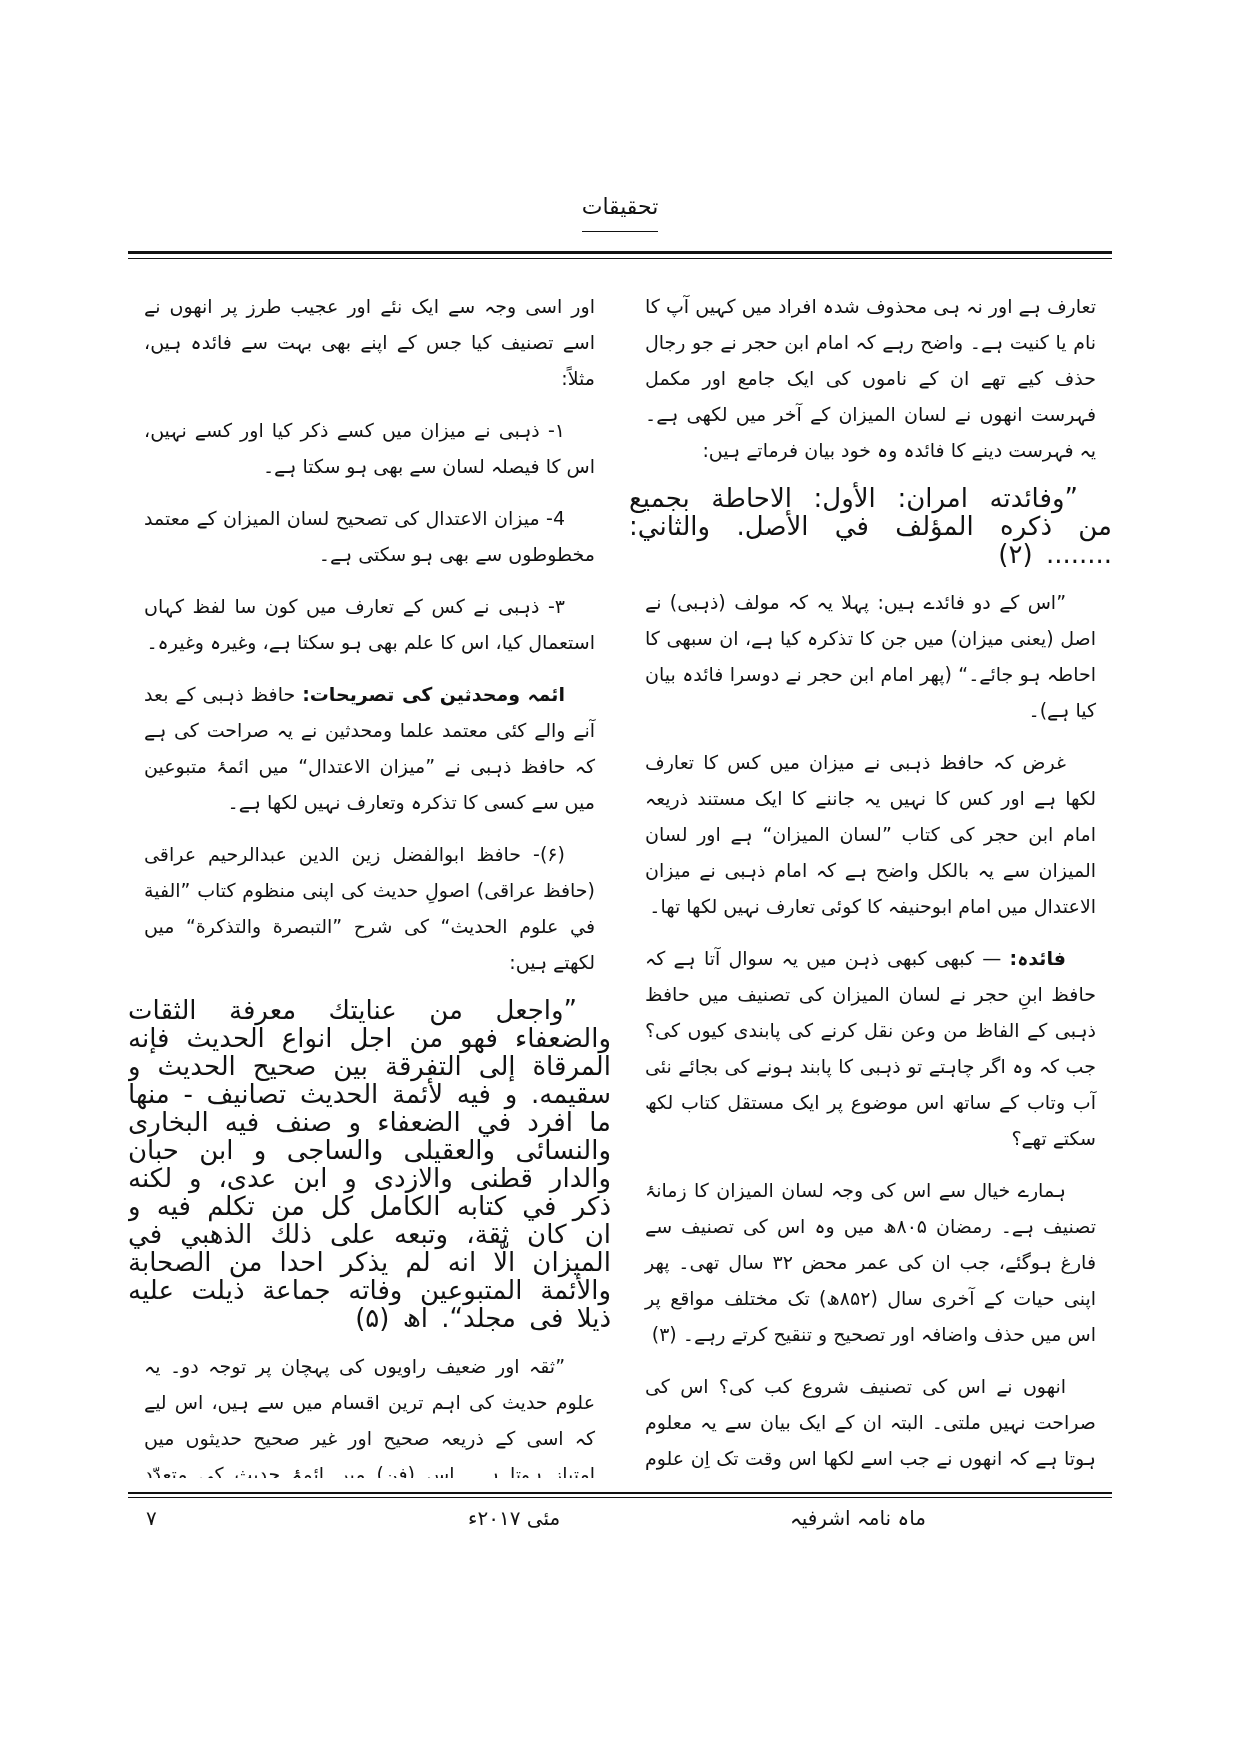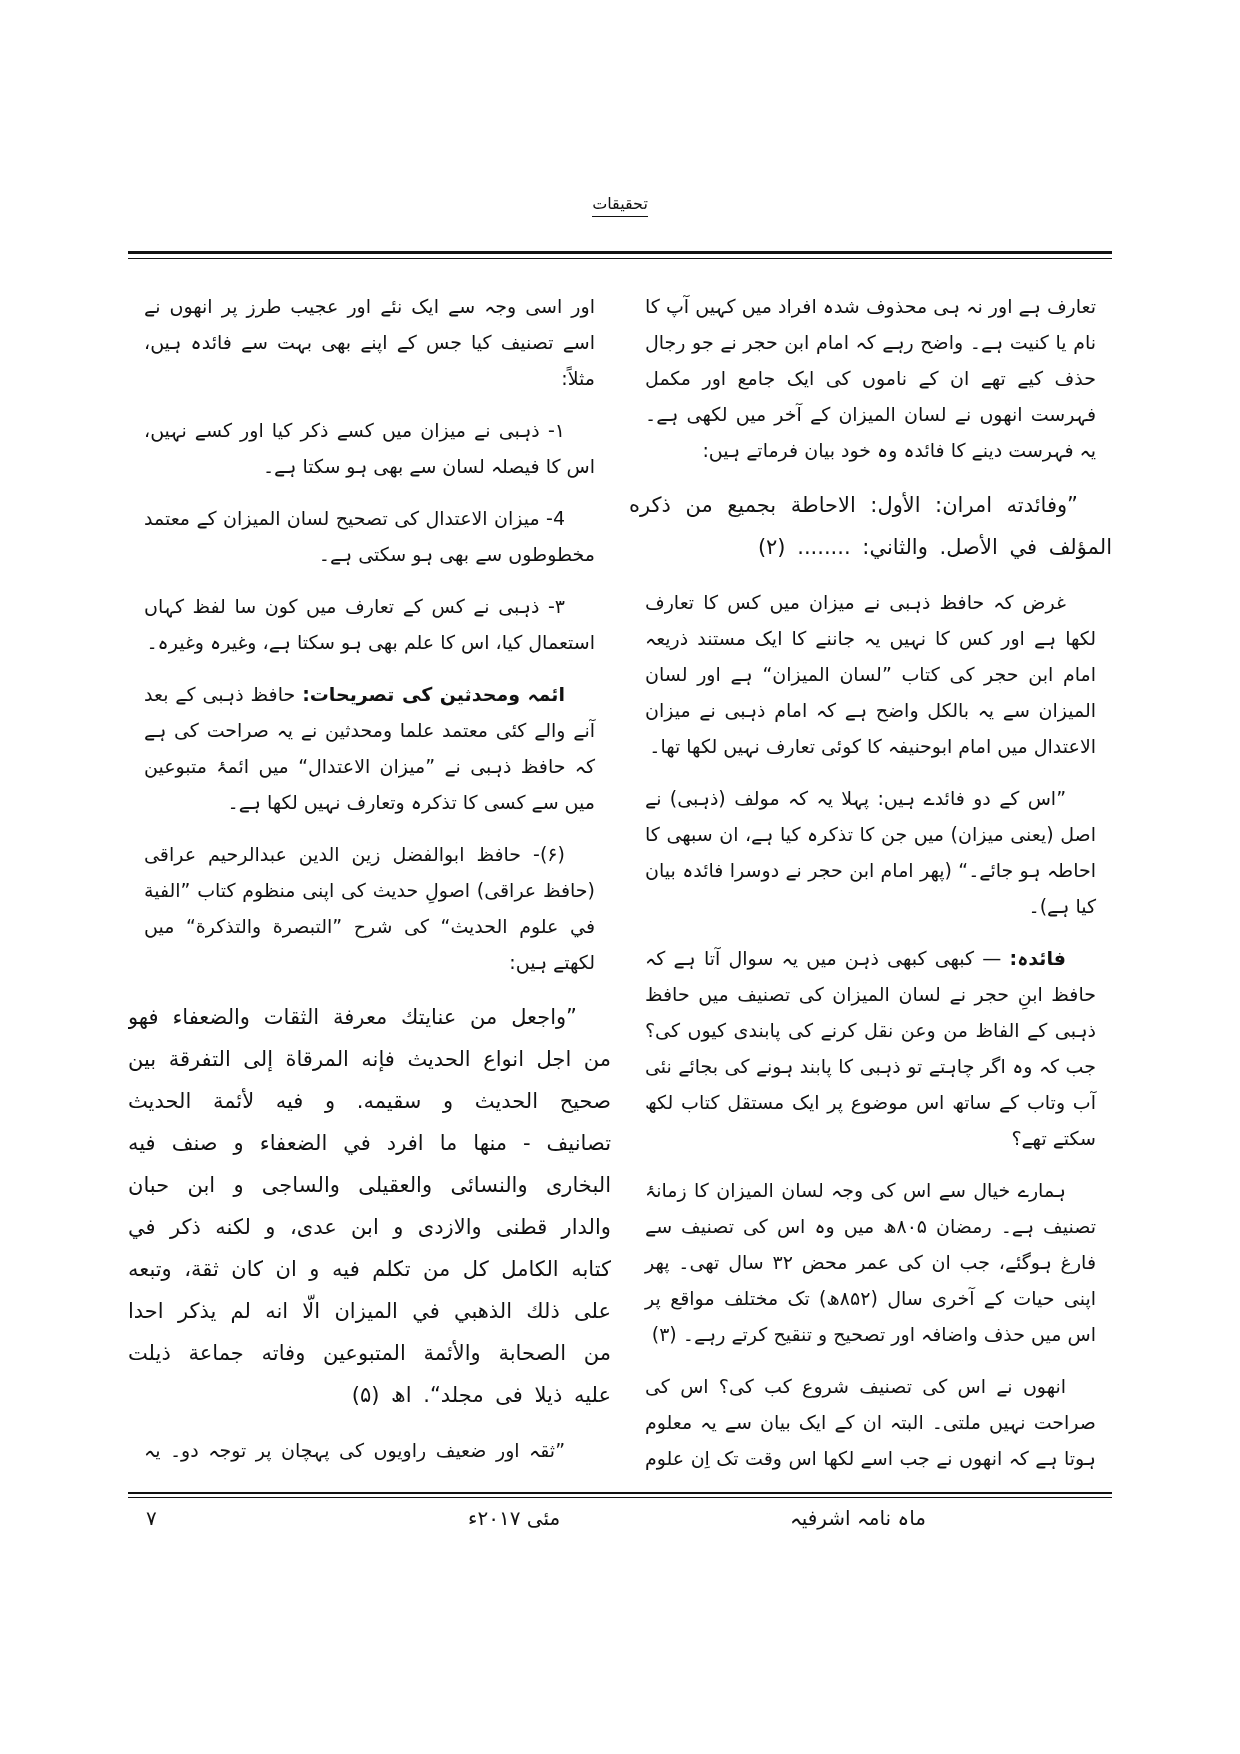--- a/index.html
+++ b/index.html
@@ -12,22 +12,22 @@
     color:#121212;
     direction:rtl;
     overflow:hidden;
   }
   .header{
     position:absolute;top:194px;left:0;right:0;
     text-align:center;
   }
   .header .title{
     display:inline-block;
-    font-size:16px;
-    padding-bottom:3px;
+    font-size:22px;
+    padding-bottom:12px;
     border-bottom:1.5px solid #121212;
     letter-spacing:1px;
   }
   .header-rule{
     position:absolute;top:251px;left:128px;right:128px;
     height:4px;
     border-top:3px solid #121212;
     border-bottom:1px solid #121212;
   }
   .columns{
@@ -44,22 +44,22 @@
     font-size:19px;
     line-height:36px;
     text-align:justify;
     text-justify:inter-word;
   }
   .para{margin:16px;text-indent:30px;}
   .para.flush{text-indent:0;}
   .para .lead{font-weight:bold;text-indent:0;}
   .arabic{
     margin:2px 0;
-    font-size:21px;
-    line-height:42px;
+    font-size:26px;
+    line-height:28px;
     text-indent:34px;
     word-spacing:5px;
     text-align:justify;
   }
   .footer-rule{
     position:absolute;top:1492px;left:128px;right:128px;
     height:3px;
     border-top:2.5px solid #121212;
     border-bottom:1px solid #121212;
   }
@@ -84,22 +84,22 @@
     <span class="title">تحقیقات</span>
   </div>
 
   <div class="header-rule"></div>
 
   <div class="columns">
 
     <div class="col">
       <p class="para flush">تعارف ہے اور نہ ہی محذوف شدہ افراد میں کہیں آپ کا نام یا کنیت ہے۔ واضح رہے کہ امام ابن حجر نے جو رجال حذف کیے تھے ان کے ناموں کی ایک جامع اور مکمل فہرست انھوں نے لسان المیزان کے آخر میں لکھی ہے۔ یہ فہرست دینے کا فائدہ وہ خود بیان فرماتے ہیں:</p>
       <p class="arabic">”وفائدته امران: الأول: الاحاطة بجميع من ذكره المؤلف في الأصل. والثاني: ........ (۲)</p>
+      <p class="para">”اس کے دو فائدے ہیں: پہلا یہ کہ مولف (ذہبی) نے اصل (یعنی میزان) میں جن کا تذکرہ کیا ہے، ان سبھی کا احاطہ ہو جائے۔“ (پھر امام ابن حجر نے دوسرا فائدہ بیان کیا ہے)۔</p>
       <p class="para">غرض کہ حافظ ذہبی نے میزان میں کس کا تعارف لکھا ہے اور کس کا نہیں یہ جاننے کا ایک مستند ذریعہ امام ابن حجر کی کتاب ”لسان المیزان“ ہے اور لسان المیزان سے یہ بالکل واضح ہے کہ امام ذہبی نے میزان الاعتدال میں امام ابوحنیفہ کا کوئی تعارف نہیں لکھا تھا۔</p>
-      <p class="para">”اس کے دو فائدے ہیں: پہلا یہ کہ مولف (ذہبی) نے اصل (یعنی میزان) میں جن کا تذکرہ کیا ہے، ان سبھی کا احاطہ ہو جائے۔“ (پھر امام ابن حجر نے دوسرا فائدہ بیان کیا ہے)۔</p>
       <p class="para"><span class="lead">فائدہ:</span><span> — کبھی کبھی ذہن میں یہ سوال آتا ہے کہ حافظ ابنِ حجر نے لسان المیزان کی تصنیف میں حافظ ذہبی کے الفاظ من وعن نقل کرنے کی پابندی کیوں کی؟ جب کہ وہ اگر چاہتے تو ذہبی کا پابند ہونے کی بجائے نئی آب وتاب کے ساتھ اس موضوع پر ایک مستقل کتاب لکھ سکتے تھے؟</span></p>
       <p class="para">ہمارے خیال سے اس کی وجہ لسان المیزان کا زمانۂ تصنیف ہے۔ رمضان ۸۰۵ھ میں وہ اس کی تصنیف سے فارغ ہوگئے، جب ان کی عمر محض ۳۲ سال تھی۔ پھر اپنی حیات کے آخری سال (۸۵۲ھ) تک مختلف مواقع پر اس میں حذف واضافہ اور تصحیح و تنقیح کرتے رہے۔ (۳)</p>
       <p class="para">انھوں نے اس کی تصنیف شروع کب کی؟ اس کی صراحت نہیں ملتی۔ البتہ ان کے ایک بیان سے یہ معلوم ہوتا ہے کہ انھوں نے جب اسے لکھا اس وقت تک اِن علوم میں انھیں وہ بلندی حاصل نہیں تھی جو بعد میں ملی۔ اور اسی وجہ سے انھیں اس کی تصنیف میں ذہبی کا پابند ہونا پڑا۔ وہ فرماتے ہیں:</p>
       <p class="arabic">لو استقبلت من امری ما استدبرت لم اتقید بالذهبي ولجعلته كتابا مبتكرا.اھ (۴)</p>
 
     </div>
 
     <div class="col">
       <p class="para flush">اور اسی وجہ سے ایک نئے اور عجیب طرز پر انھوں نے اسے تصنیف کیا جس کے اپنے بھی بہت سے فائدہ ہیں، مثلاً:</p>
       <p class="para">۱- ذہبی نے میزان میں کسے ذکر کیا اور کسے نہیں، اس کا فیصلہ لسان سے بھی ہو سکتا ہے۔</p>

